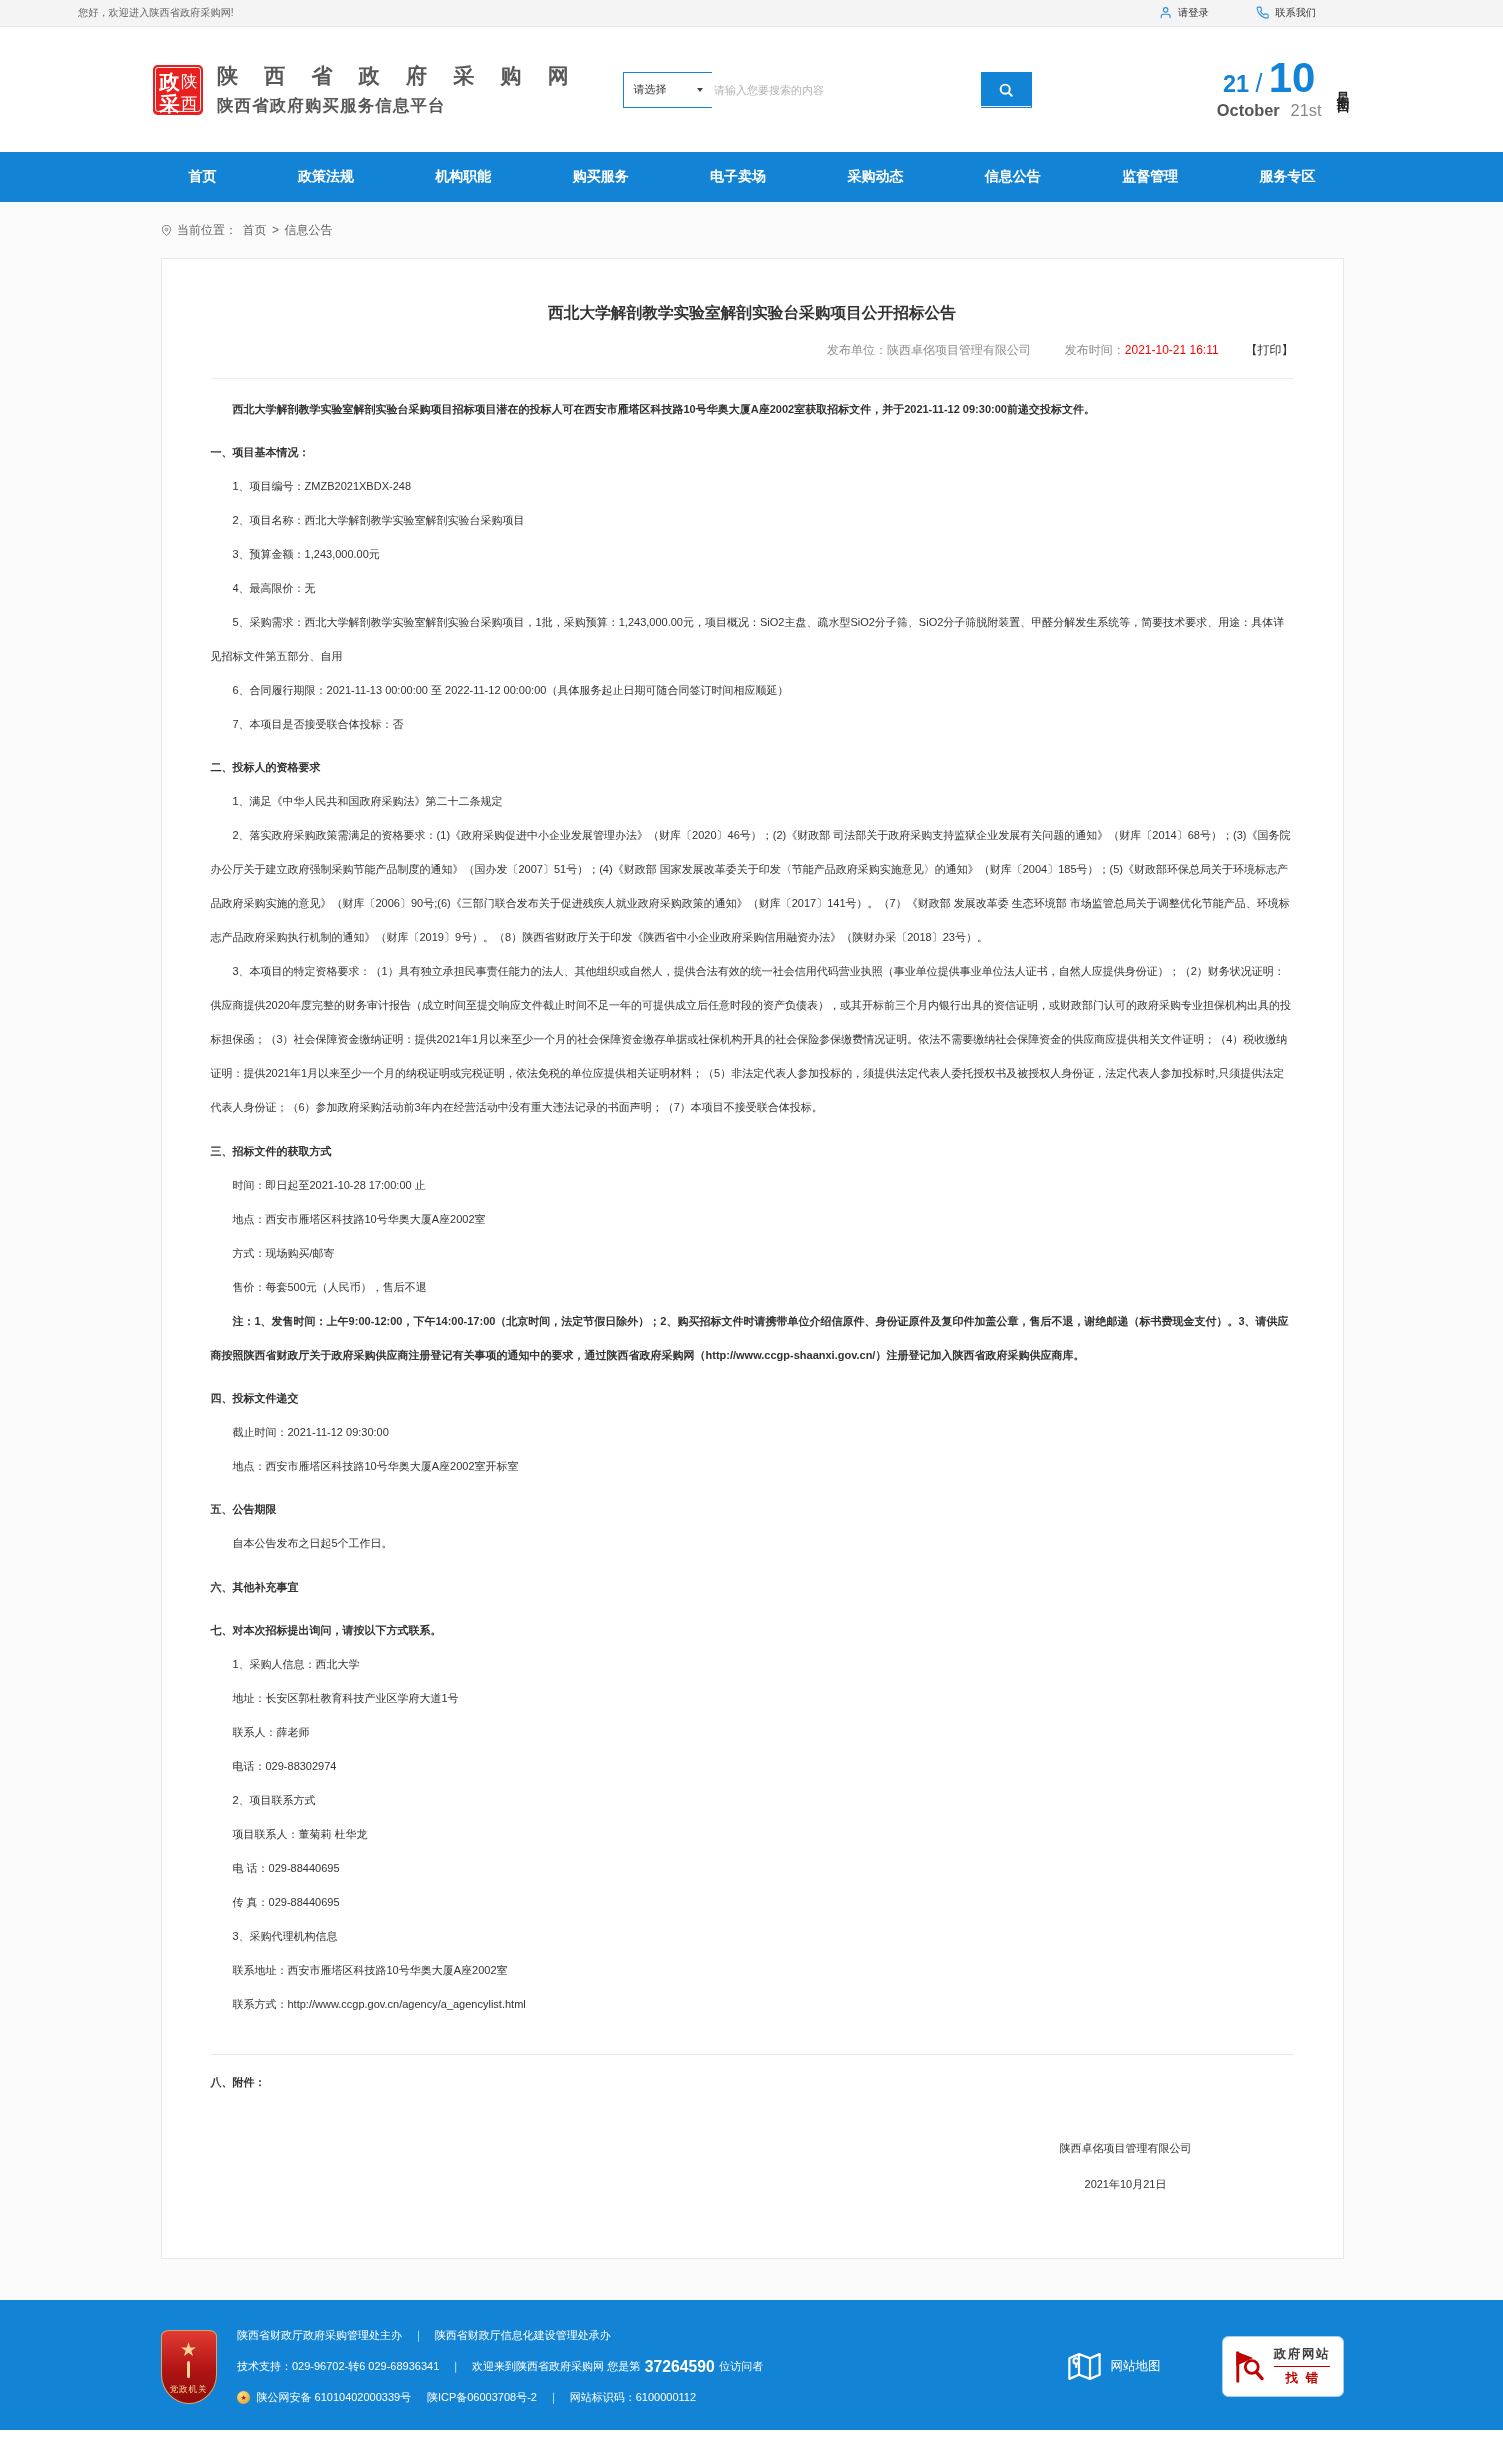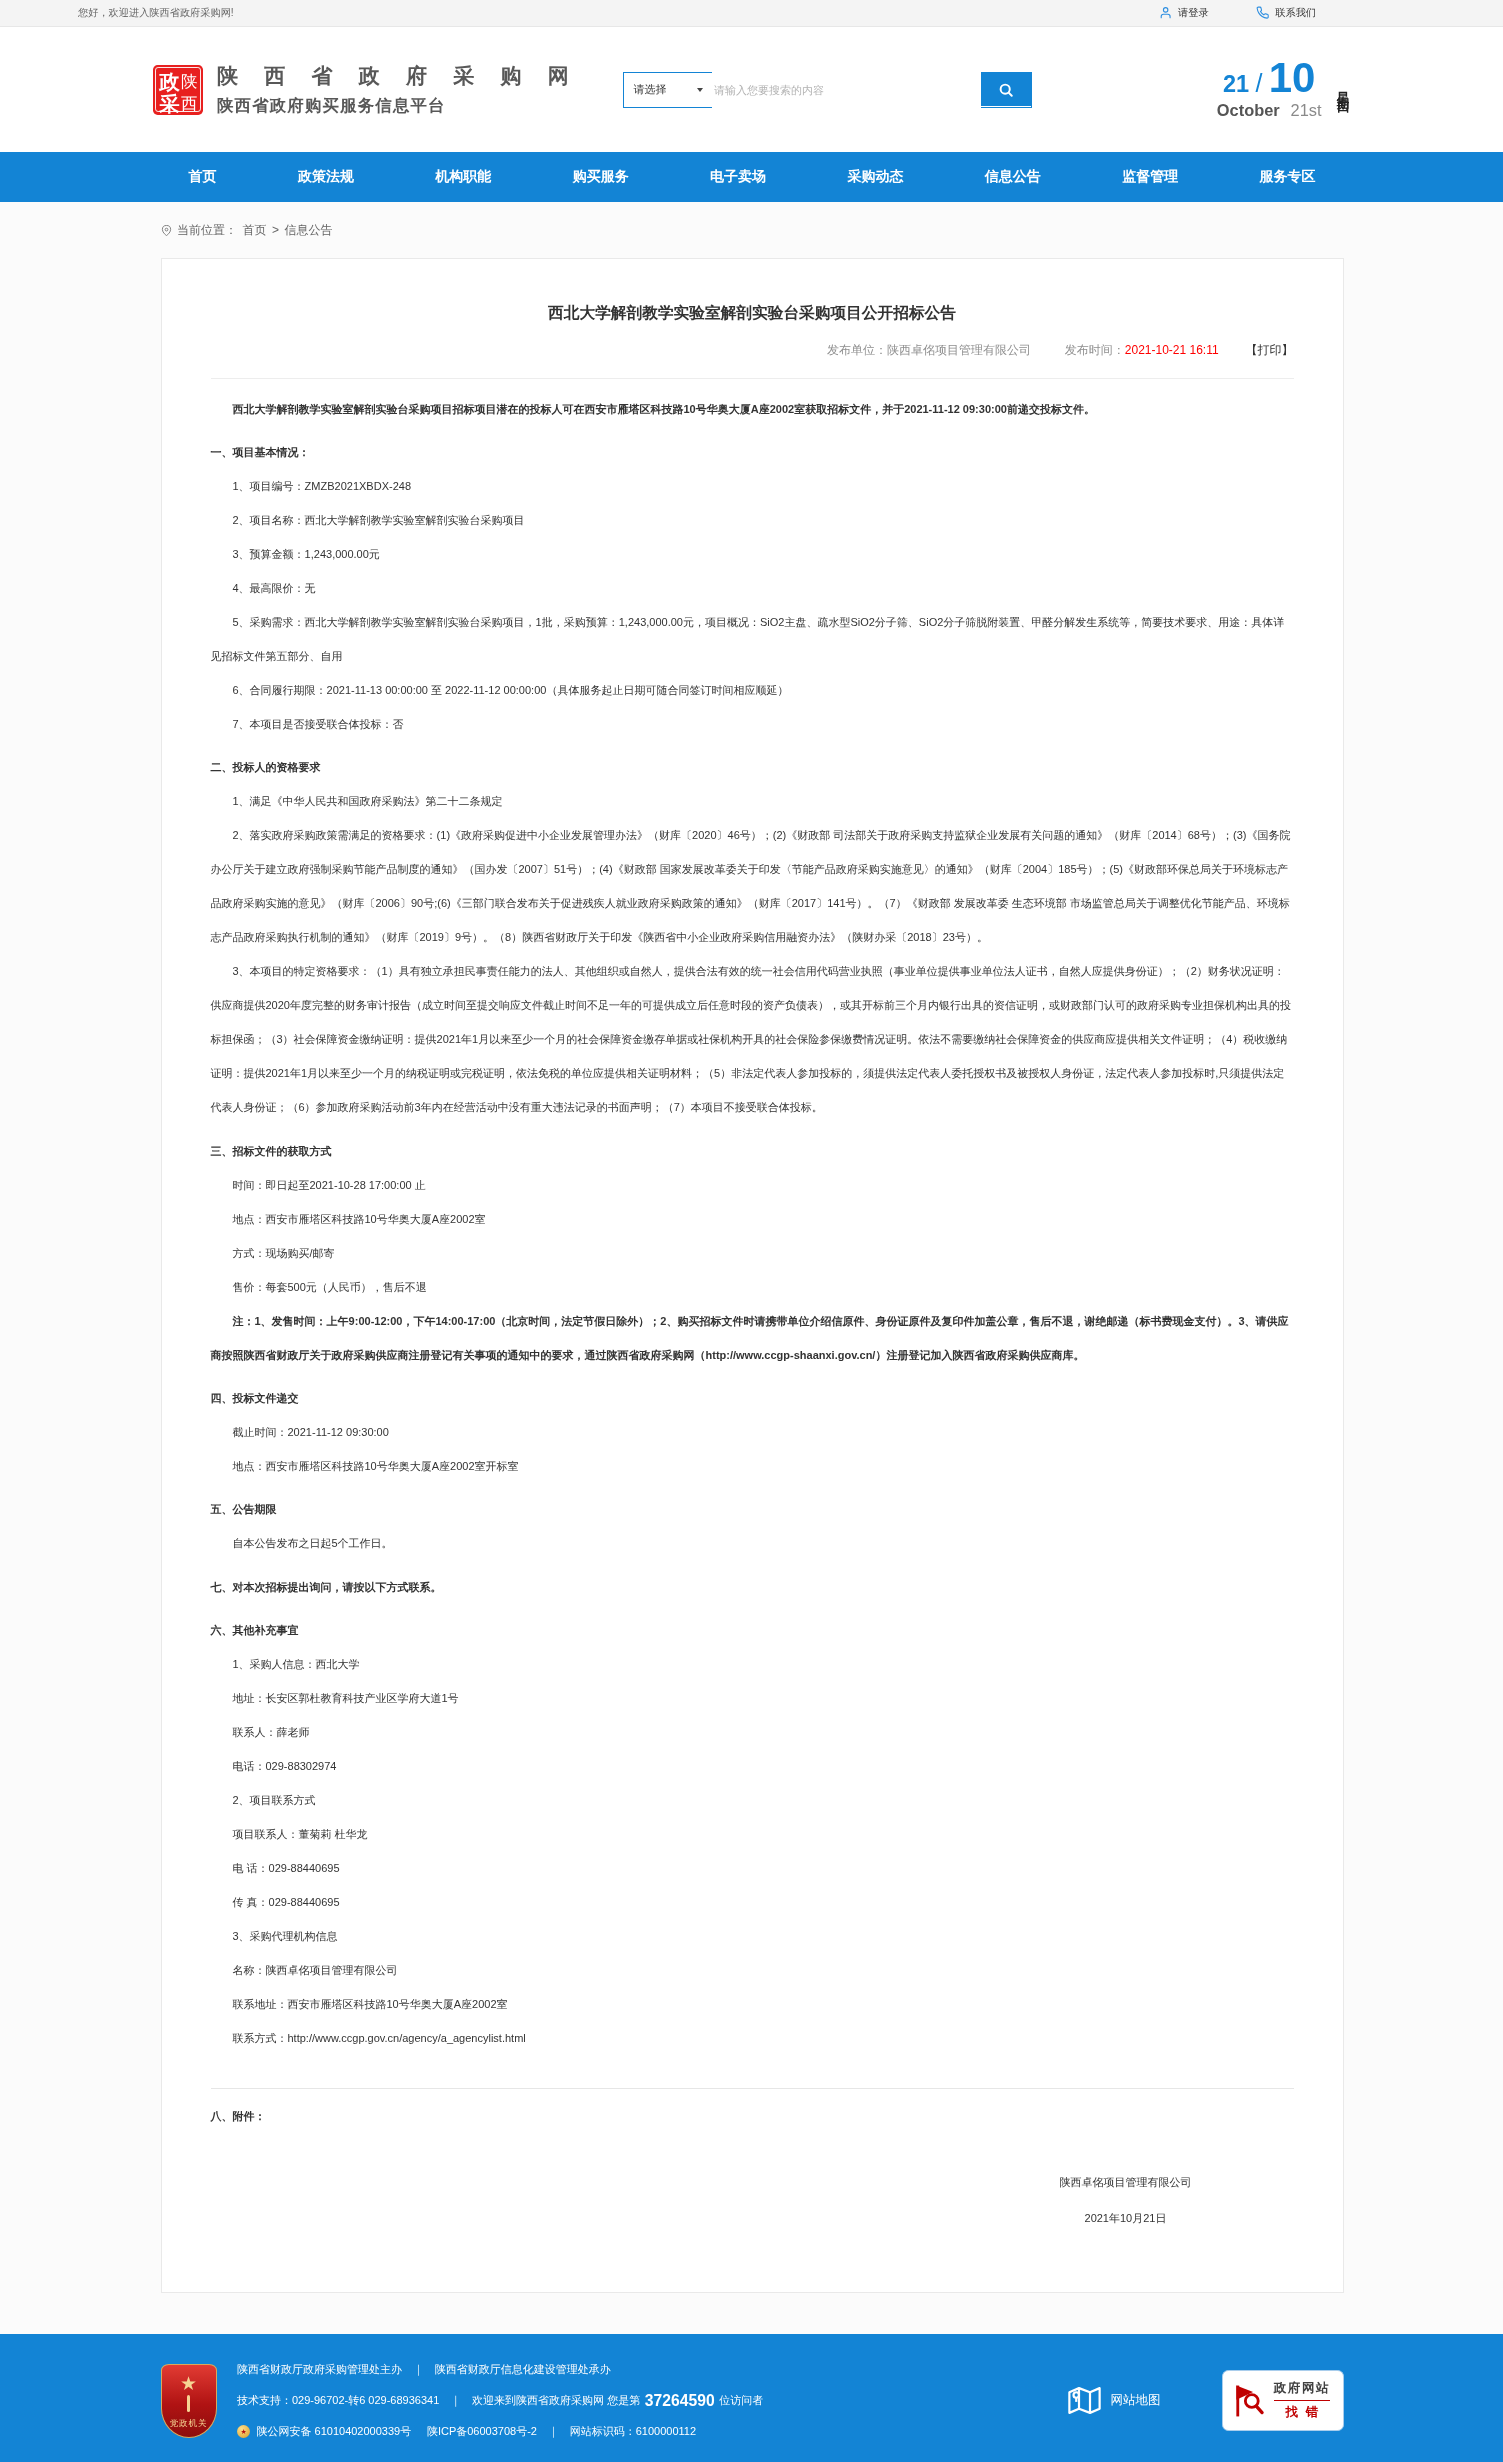--- a/index.html
+++ b/index.html
@@ -199,32 +199,31 @@
         <p>时间：即日起至2021-10-28 17:00:00 止</p>
         <p>地点：西安市雁塔区科技路10号华奥大厦A座2002室</p>
         <p>方式：现场购买/邮寄</p>
         <p>售价：每套500元（人民币），售后不退</p>
         <p class="bold">注：1、发售时间：上午9:00-12:00，下午14:00-17:00（北京时间，法定节假日除外）；2、购买招标文件时请携带单位介绍信原件、身份证原件及复印件加盖公章，售后不退，谢绝邮递（标书费现金支付）。3、请供应商按照陕西省财政厅关于政府采购供应商注册登记有关事项的通知中的要求，通过陕西省政府采购网（http://www.ccgp-shaanxi.gov.cn/）注册登记加入陕西省政府采购供应商库。</p>
         <h3 class="sec">四、投标文件递交</h3>
         <p>截止时间：2021-11-12 09:30:00</p>
         <p>地点：西安市雁塔区科技路10号华奥大厦A座2002室开标室</p>
         <h3 class="sec">五、公告期限</h3>
         <p>自本公告发布之日起5个工作日。</p>
+        <h3 class="sec">六、其他补充事宜</h3>
         <h3 class="sec">七、对本次招标提出询问，请按以下方式联系。</h3>
-        <h3 class="sec">六、其他补充事宜</h3>
         <p>1、采购人信息：西北大学</p>
         <p>地址：长安区郭杜教育科技产业区学府大道1号</p>
         <p>联系人：薛老师</p>
         <p>电话：029-88302974</p>
         <p>2、项目联系方式</p>
         <p>项目联系人：董菊莉 杜华龙</p>
         <p>电 话：029-88440695</p>
         <p>传 真：029-88440695</p>
         <p>3、采购代理机构信息</p>
-        <p>名称：陕西卓佲项目管理有限公司</p>
         <p>联系地址：西安市雁塔区科技路10号华奥大厦A座2002室</p>
         <p>联系方式：http://www.ccgp.gov.cn/agency/a_agencylist.html</p>
         <div class="body-divider"></div>
         <h3 class="sec">八、附件：</h3>
       </div>
 
     <div class="sign-block">
       <div class="sign-inner">
         <div>陕西卓佲项目管理有限公司</div>
         <div>2021年10月21日</div>

